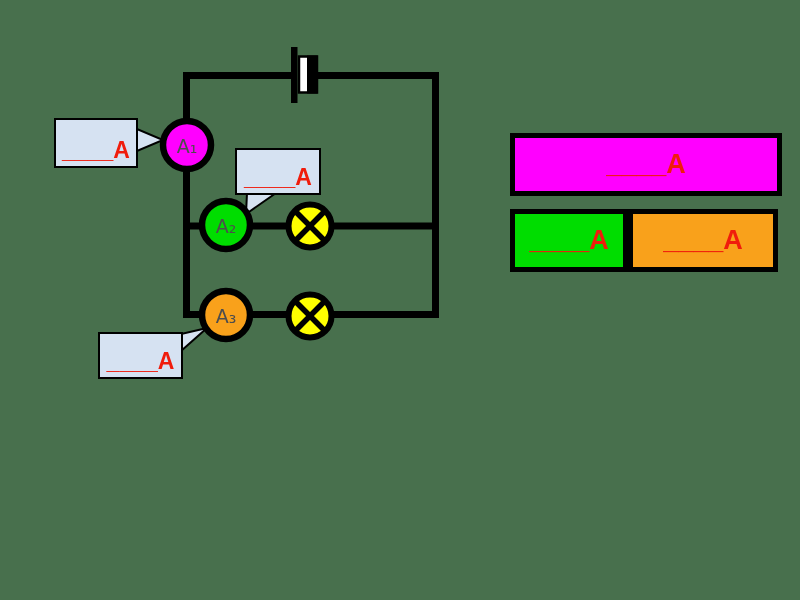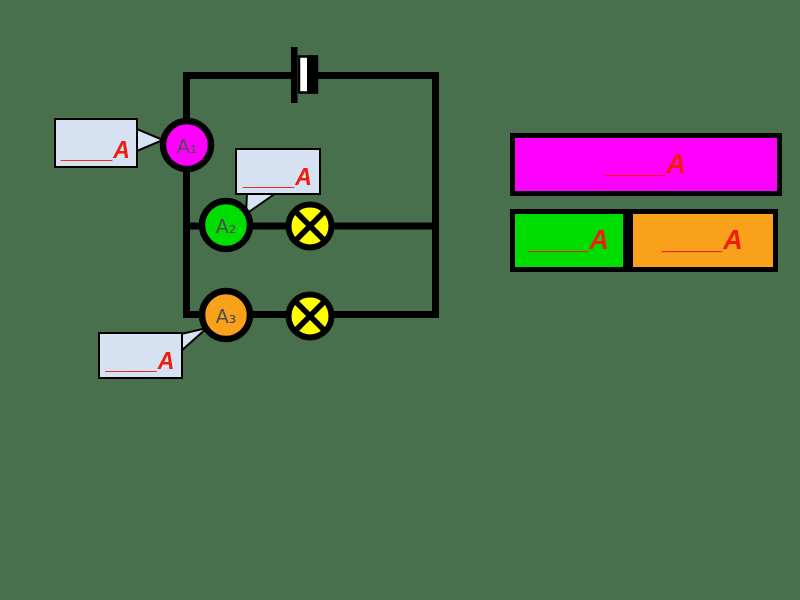--- a/index.html
+++ b/index.html
@@ -20,21 +20,20 @@
     position:absolute;
     background:#d6e2f2;
     border:2px solid #000;
     box-sizing:border-box;
     display:flex;
     align-items:flex-end;
     justify-content:center;
   }
   .red-fill{
     color:#f01c0c;
-    font-style:italic;
     font-weight:bold;
     font-family:"Liberation Sans", sans-serif;
     line-height:1.0;
     white-space:nowrap;
   }
   .callout .red-fill{font-size:23px;padding-bottom:4px;}
   .bar{
     position:absolute;
     border:5px solid #000;
     box-sizing:border-box;

